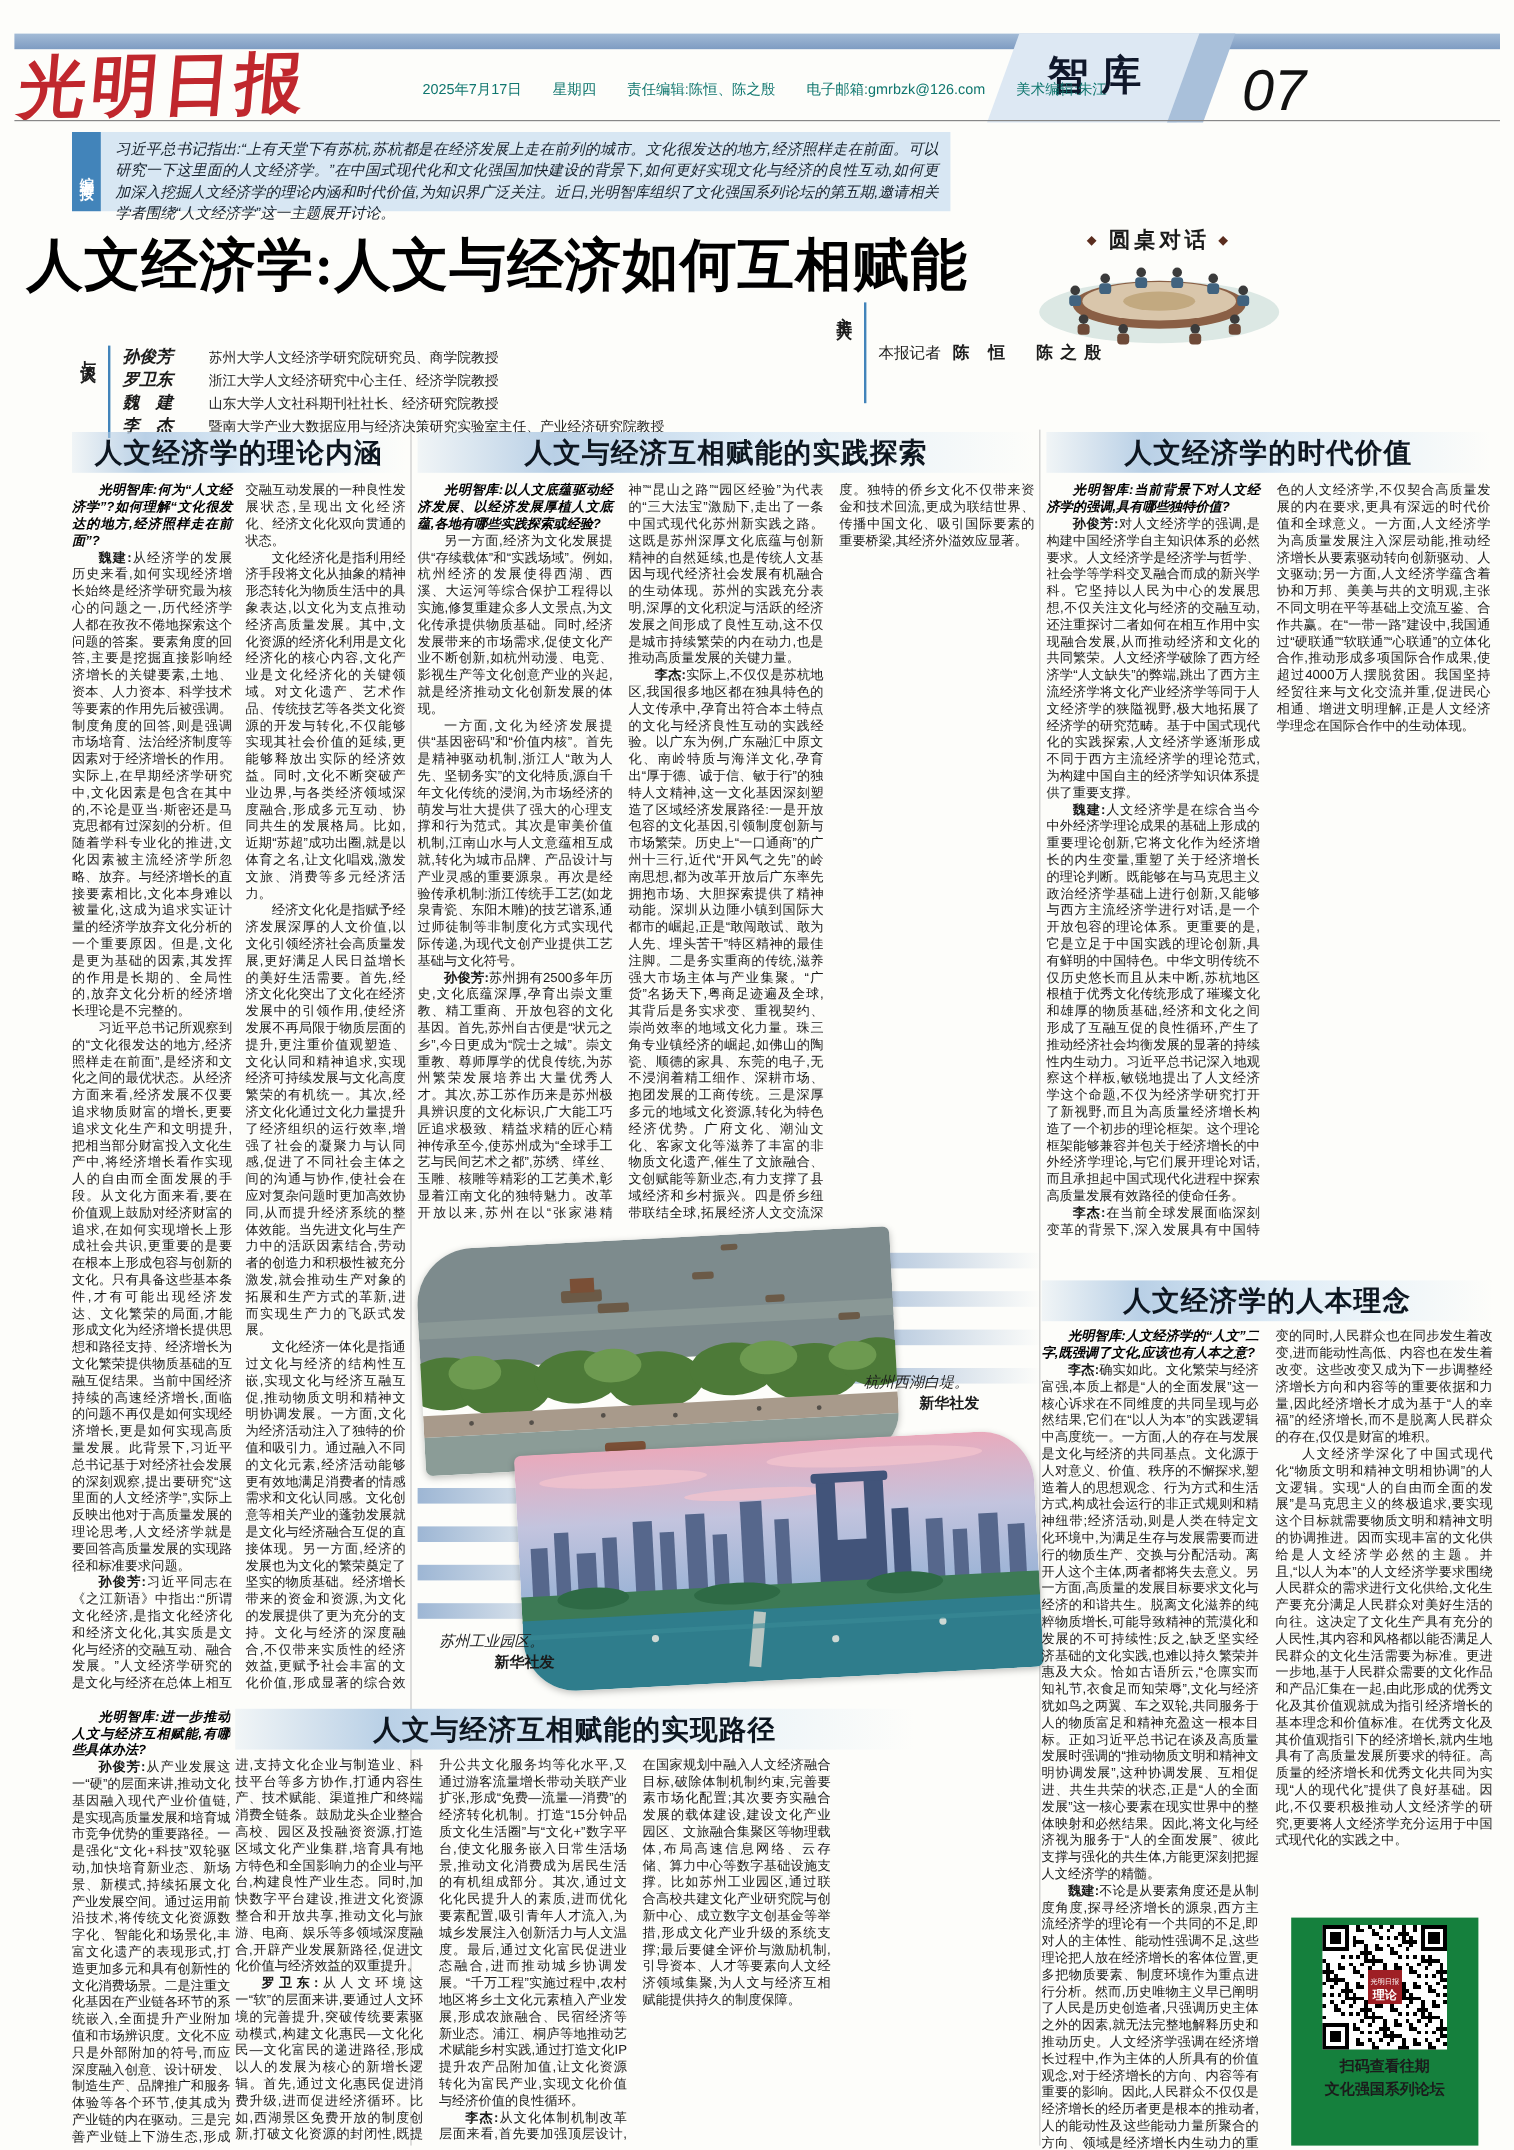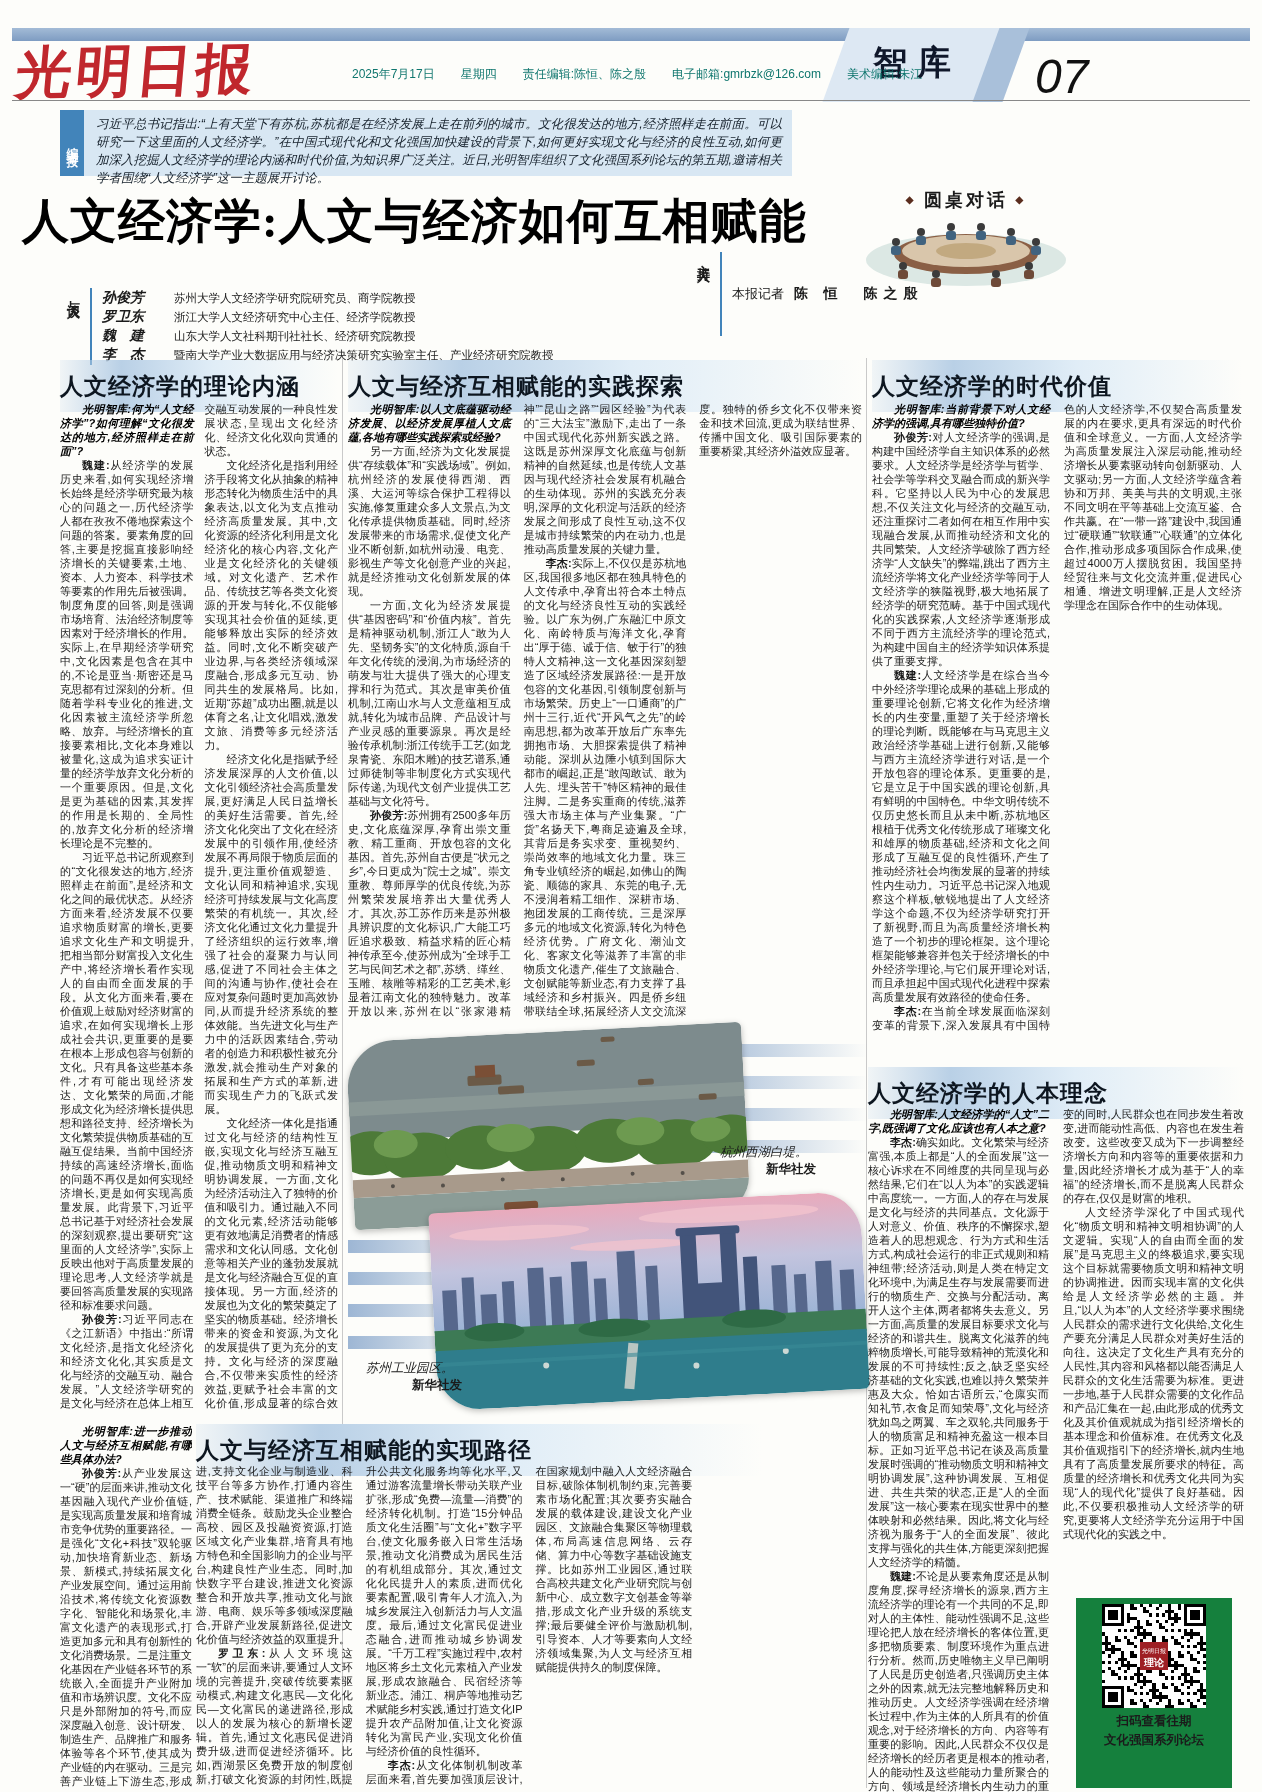--- a/index.html
+++ b/index.html
@@ -40,21 +40,21 @@
   .vline{width:2px;background:#4284ba;margin:0 10px 0 6px;}
   .members .row{display:flex;align-items:baseline;margin:1px 0;}
   .pname{width:72px;font-weight:700;font-style:italic;font-size:14px;font-family:"Liberation Serif",serif;}
   .ptitle{font-size:11.5px;color:#222;}
   .host{position:absolute;left:692px;top:252px;display:flex;height:84px;}
   .host .names{align-self:center;font-size:13px;}
   .host .names b{font-size:14px;letter-spacing:6px;margin-left:10px;font-family:"Liberation Serif",serif;}
   
   .vdiv{position:absolute;width:1px;background:#c9c9c9;top:358px;height:1430px;}
   .sec{position:absolute;}
-  .banner{height:52px;display:flex;align-items:center;justify-content:flex-start;
+  .banner{height:34px;display:flex;align-items:center;justify-content:center;
           background:linear-gradient(90deg,rgba(170,198,226,.15),#b9d0e6 22%,#e0edf7 55%,rgba(255,255,255,0));}
   .banner .t{font-size:23px;font-weight:900;color:#0d1620;font-family:"Liberation Serif",serif;letter-spacing:1px;}
   .body{position:absolute;left:0;right:0;overflow:hidden;text-align:justify;font-size:11px;line-height:14px;
         column-fill:auto;word-break:break-all;color:#1b1b1b;}
   .body p{margin:0;text-indent:2em;}
   .body p.q{font-weight:700;font-style:italic;color:#000;}
   .body p.cont{text-indent:0;}
   .body b.spk{font-style:normal;}
   
   .photos{position:absolute;left:348px;top:1030px;width:520px;height:392px;}

